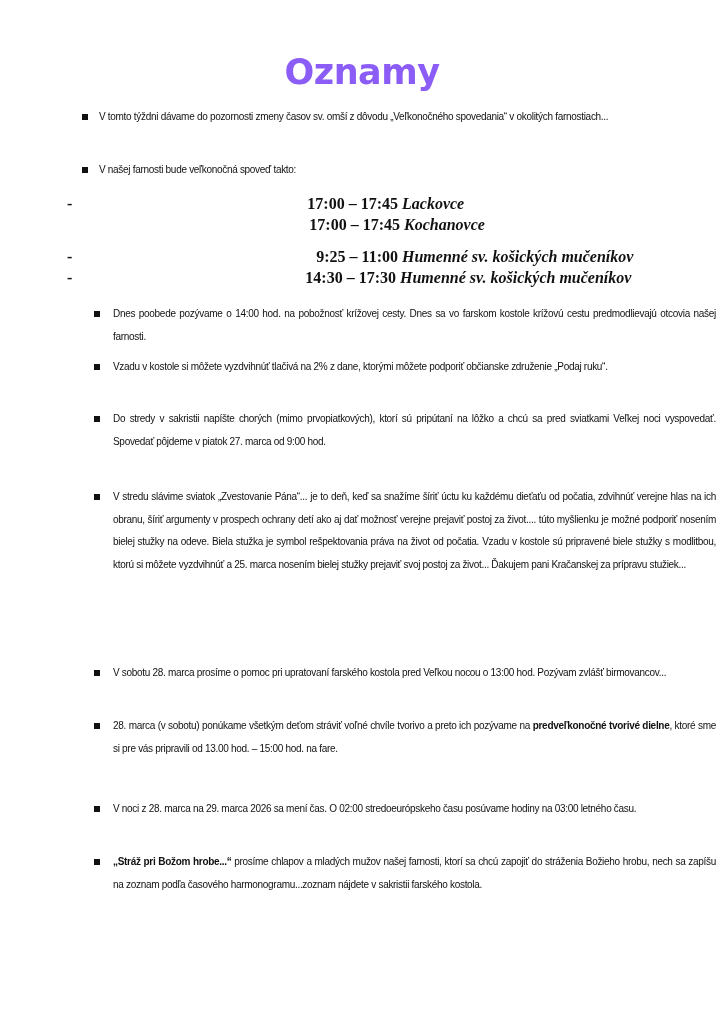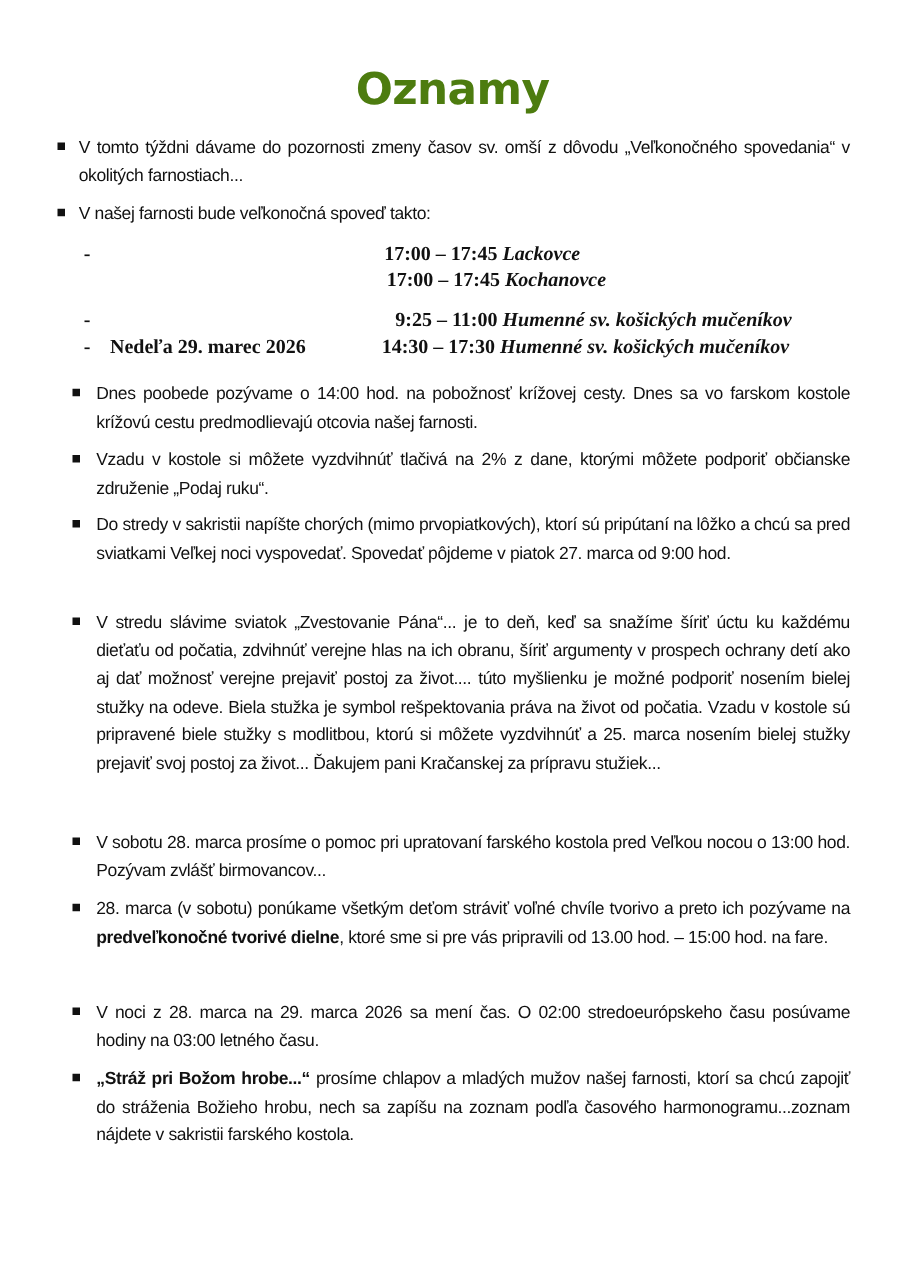--- a/index.html
+++ b/index.html
@@ -4,27 +4,28 @@
   <style>
     html, body { margin: 0; padding: 0; background: #ffffff; }
     body {
       width: 724px; height: 1024px; position: relative; overflow: hidden;
       font-family: "Liberation Sans", "DejaVu Sans", sans-serif;
       color: #111111;
     }
     .title {
       position: absolute; left: 0; top: 52px; width: 724px; text-align: center;
       font-family: "DejaVu Sans", sans-serif; font-weight: bold; font-size: 35px;
-      letter-spacing: -0.5px; color: #4d7c0f;
+      letter-spacing: -0.5px; color: #8b5cf6;
     }
     .item {
-      position: absolute; font-size: 14px; line-height: 22.5px;
+      position: absolute; font-size: 10px; line-height: 22.5px;
       font-family: "Liberation Sans Narrow", "Liberation Sans", sans-serif;
       letter-spacing: -0.3px;
       text-align: justify;
+      margin-left: 36px;
     }
     .item .bullet {
       position: absolute; width: 6px; height: 6px; background: #111;
     }
     .item .text { display: block; }
     .lvl1 { left: 63px; width: 617px; }
     .lvl1 .bullet { left: -17px; top: 8px; }
     .lvl2 { left: 77px; width: 603px; }
     .lvl2 .bullet { left: -19px; top: 8px; }
     .sched {
@@ -62,21 +63,20 @@
   <span class="time" style="left:290px;">17:00 – 17:45</span>
   <span class="place" style="left:404px;">Kochanovce</span>
 </div>
 <div class="sched" style="top:247px; left:0; width:724px; height:20px;">
   <span class="dash">-</span>
   <span class="time" style="left:288px;">9:25 – 11:00</span>
   <span class="place" style="left:402px;">Humenné sv. košických mučeníkov</span>
 </div>
 <div class="sched" style="top:268px; left:0; width:724px; height:20px;">
   <span class="dash">-</span>
-  <span class="day">Nedeľa 29. marec 2026</span>
   <span class="time" style="left:286px;">14:30 – 17:30</span>
   <span class="place" style="left:400px;">Humenné sv. košických mučeníkov</span>
 </div>
 
 <div class="item lvl2" style="top:303px;">
   <span class="bullet"></span>
   <span class="text">Dnes poobede pozývame o 14:00 hod. na pobožnosť krížovej cesty. Dnes sa vo farskom kostole krížovú cestu predmodlievajú otcovia našej farnosti.</span>
 </div>
 <div class="item lvl2" style="top:356px;">
   <span class="bullet"></span>

